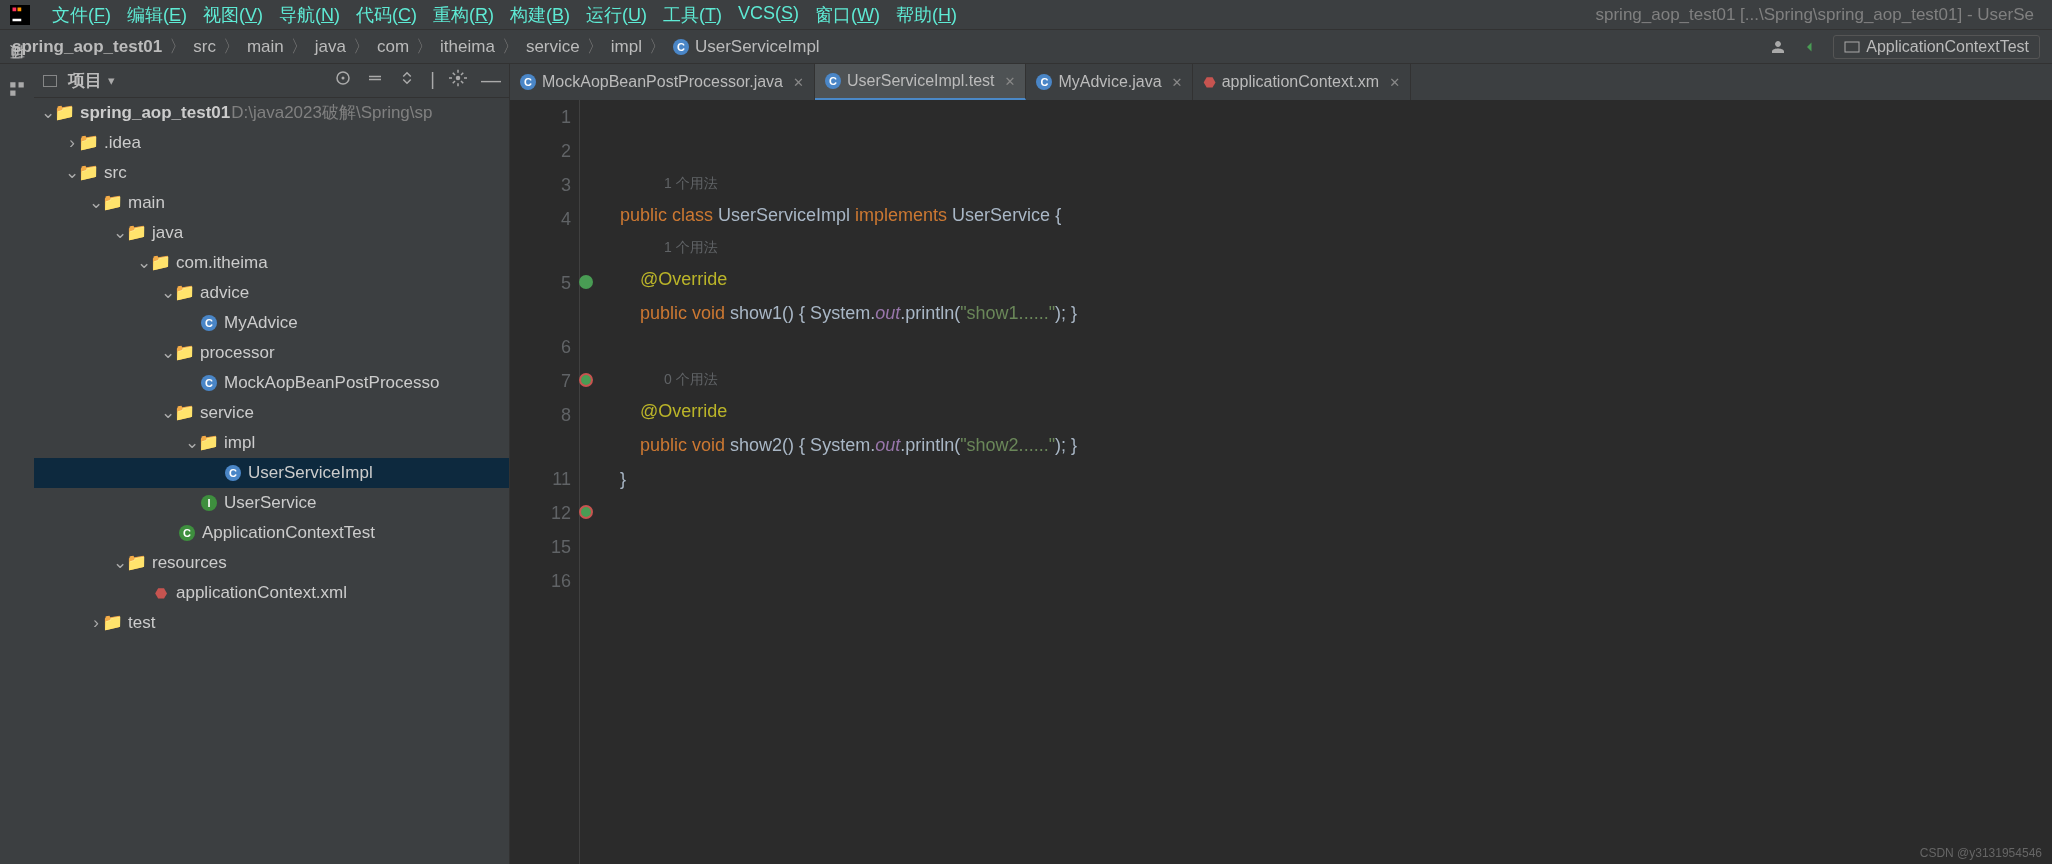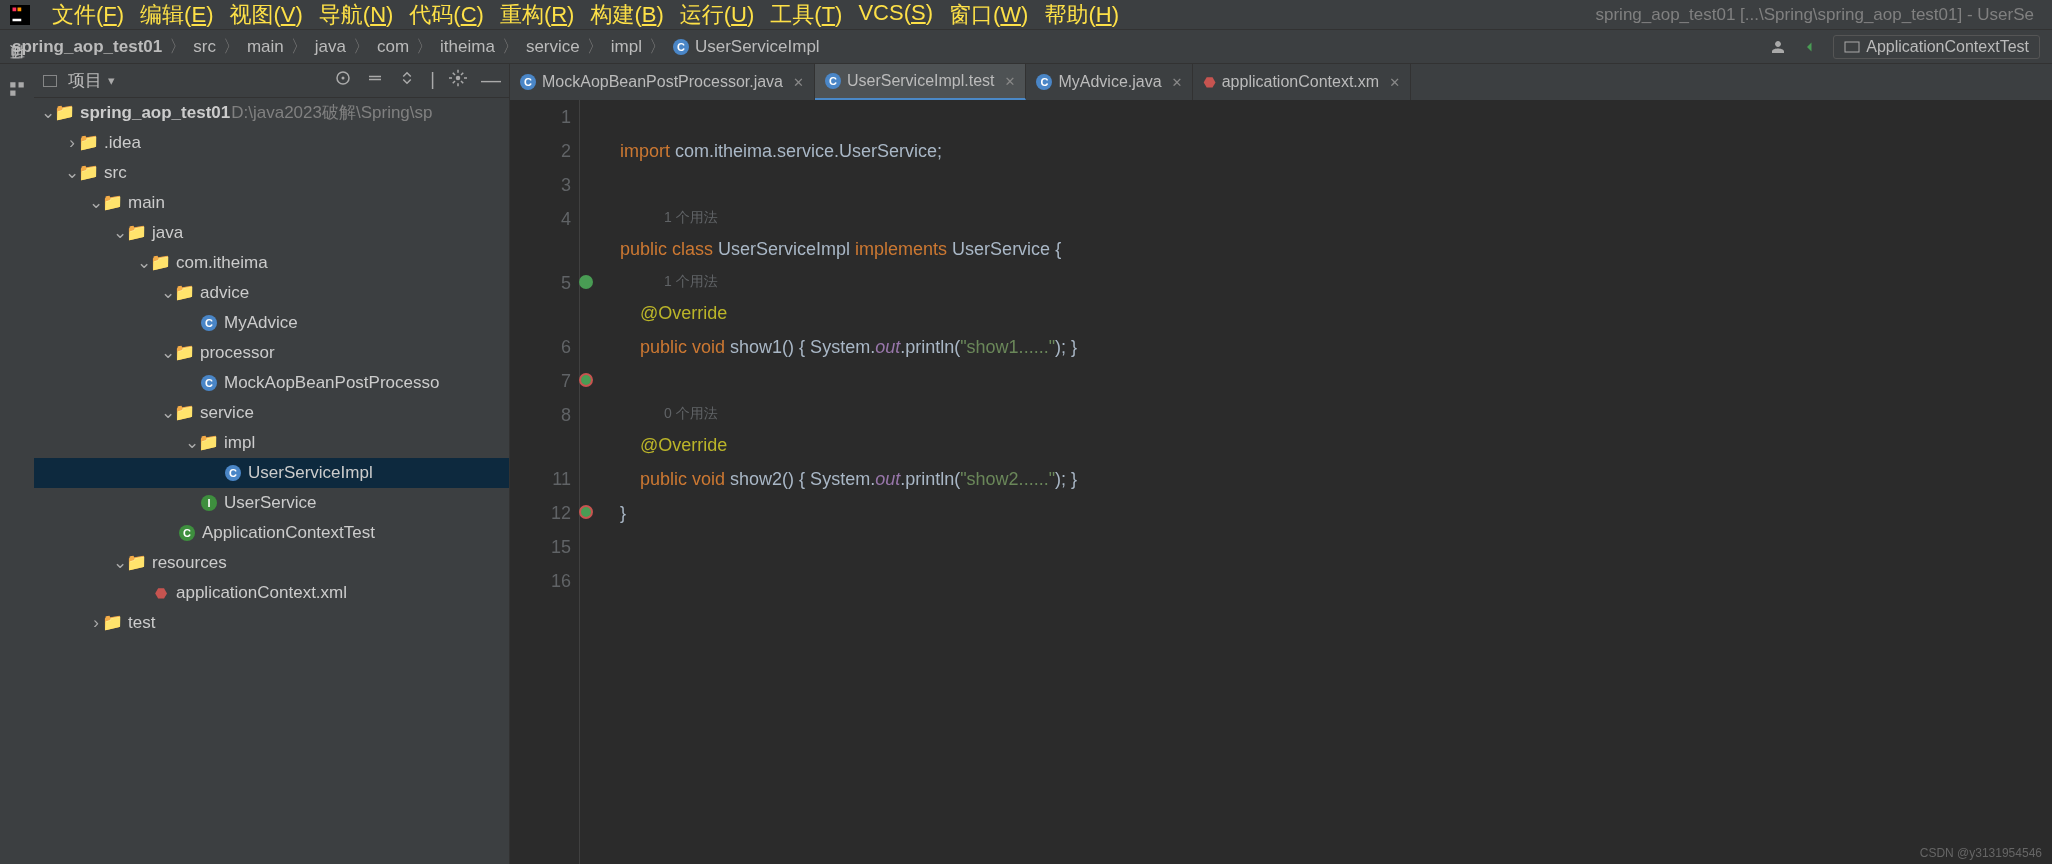--- a/index.html
+++ b/index.html
@@ -1,34 +1,34 @@
 <!DOCTYPE html>
 <html><head>
 <meta charset="utf-8">
 <style>
 * { margin: 0; padding: 0; box-sizing: border-box; font-family: "Segoe UI", Arial, sans-serif; }
 body { background: #2b2b2b; color: #bbbbbb; font-size: 13px; overflow: hidden; }
 .main-menu { background: #3c3f41; height: 30px; display: flex; align-items: center; padding: 0 8px; border-bottom: 1px solid #323232; }
 .main-menu .logo { width: 24px; height: 24px; margin-right: 12px; display:flex; align-items:center; justify-content:center; }
-.main-menu .menu-item { padding: 0 8px; color: #fde047; cursor: pointer; font-size: 22px; }
+.main-menu .menu-item { padding: 0 8px; color: #5eead4; cursor: pointer; font-size: 18px; }
 .main-menu .menu-item u { text-decoration: underline; }
 .main-menu .title-area { margin-left: auto; color: #808080; font-size: 17px; padding-right: 10px; }
 .toolbar { background: #3c3f41; height: 34px; display: flex; align-items: center; padding: 0 12px; border-bottom: 1px solid #323232; }
 .breadcrumb { display: flex; align-items: center; gap: 4px; font-size: 17px; }
 .breadcrumb .crumb { color: #bbbbbb; cursor: pointer; }
 .breadcrumb .sep { color: #777; margin: 0 3px; }
 .breadcrumb .crumb.first { font-weight: bold; }
 .toolbar .right { margin-left: auto; display: flex; align-items: center; gap: 14px; }
 .toolbar .tconfig { display:flex; align-items:center; gap:6px; border:1px solid #555; padding:2px 10px; border-radius:3px; font-size:16px; color:#bbb; }
 .body-area { display: flex; height: calc(100vh - 64px); }
 .left-strip { width: 34px; background: #3c3f41; display:flex; flex-direction:column; align-items:center; padding-top:6px; gap:10px; }
 .left-strip .vlabel { writing-mode: vertical-rl; transform: rotate(180deg); font-size:15px; color:#bbb; }
 .project-panel { width: 476px; background: #3c3f41; border-right: 1px solid #323232; display:flex; flex-direction:column; }
 .panel-header { height: 34px; display:flex; align-items:center; padding: 0 8px; gap:6px; border-bottom:1px solid #323232; }
-.panel-header .ph-title { font-size:17px; font-weight:normal; margin-left:4px; }
+.panel-header .ph-title { font-size:17px; font-weight:bold; margin-left:4px; }
 .panel-header .ph-icons { margin-left:auto; display:flex; gap:14px; }
 .tree { overflow:auto; flex:1; font-size:17px; line-height:30px; }
 .tree-row { display:flex; align-items:center; white-space:nowrap; cursor:pointer; height:30px; }
 .tree-row.selected { background:#0d293e; }
 .tree-row .arrow { width:16px; text-align:center; color:#aaa; }
 .tree-row .ticon { width:18px; height:18px; margin-right:6px; display:inline-flex; align-items:center; justify-content:center; }
 .tree-row .tname { color:#ccc; }
 .tree-row .tpath { color:#808080; margin-left:1px; }
 .tree-row.bold .tname { font-weight:bold; }
 .folder-icon { color:#87939a; }
@@ -293,21 +293,20 @@
         <div class="gut-line">7<span class="gut-mark" style="background:#499c54;border:2px solid #c75450"></span></div>
         <div class="gut-line">8</div>
         <div class="gut-line" style="height:30px"></div>
         <div class="gut-line">11</div>
         <div class="gut-line">12<span class="gut-mark" style="background:#499c54;border:2px solid #c75450"></span></div>
         <div class="gut-line">15</div>
         <div class="gut-line">16</div>
       </div>
       <div class="code">
         <div class="code-line"></div>
-        <div class="code-line"><span class="kw">import</span><span class="cls"> com.itheima.service.UserService;</span></div>
         <div class="code-line"></div>
         <div class="hint">1 个用法</div>
         <div class="code-line"><span class="kw">public </span><span class="kw">class </span><span class="cls">UserServiceImpl </span><span class="kw">implements </span><span class="cls">UserService {</span></div>
         <div class="hint hint2">1 个用法</div>
         <div class="code-line">    <span class="ann">@Override</span></div>
         <div class="code-line">    <span class="kw">public </span><span class="kw">void </span><span class="cls">show1() </span><span class="cls">{ System.</span><span class="fld">out</span><span class="cls">.println(</span><span class="str">"show1......"</span><span class="cls">); }</span></div>
         <div class="code-line"></div>
         <div class="hint hint2">0 个用法</div>
         <div class="code-line">    <span class="ann">@Override</span></div>
         <div class="code-line">    <span class="kw">public </span><span class="kw">void </span><span class="cls">show2() </span><span class="cls">{ System.</span><span class="fld">out</span><span class="cls">.println(</span><span class="str">"show2......"</span><span class="cls">); }</span></div>

